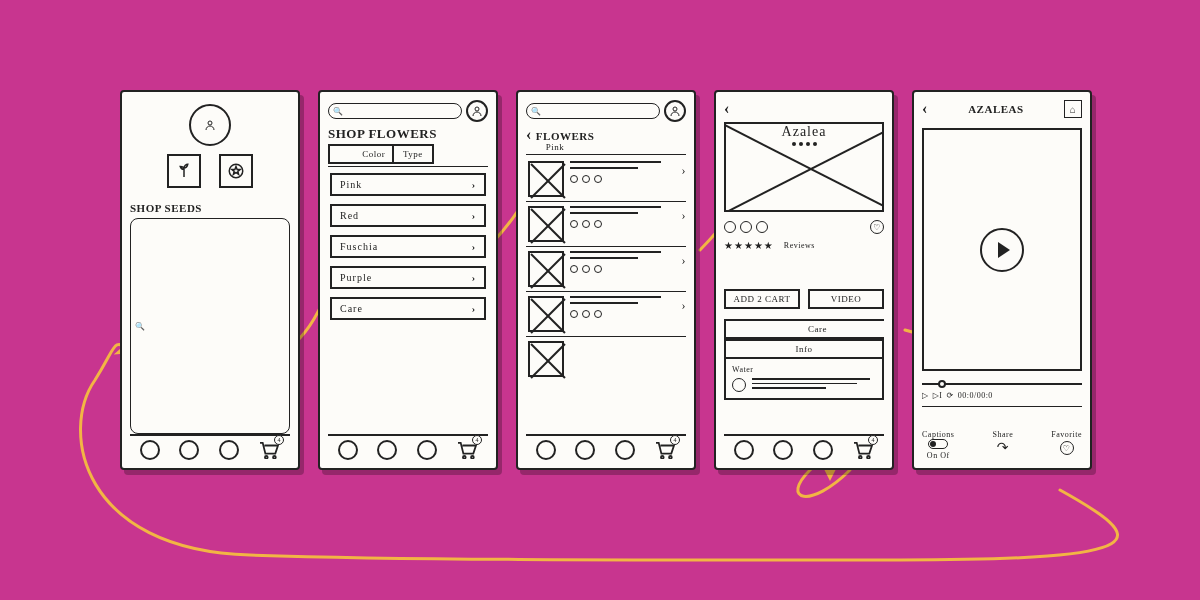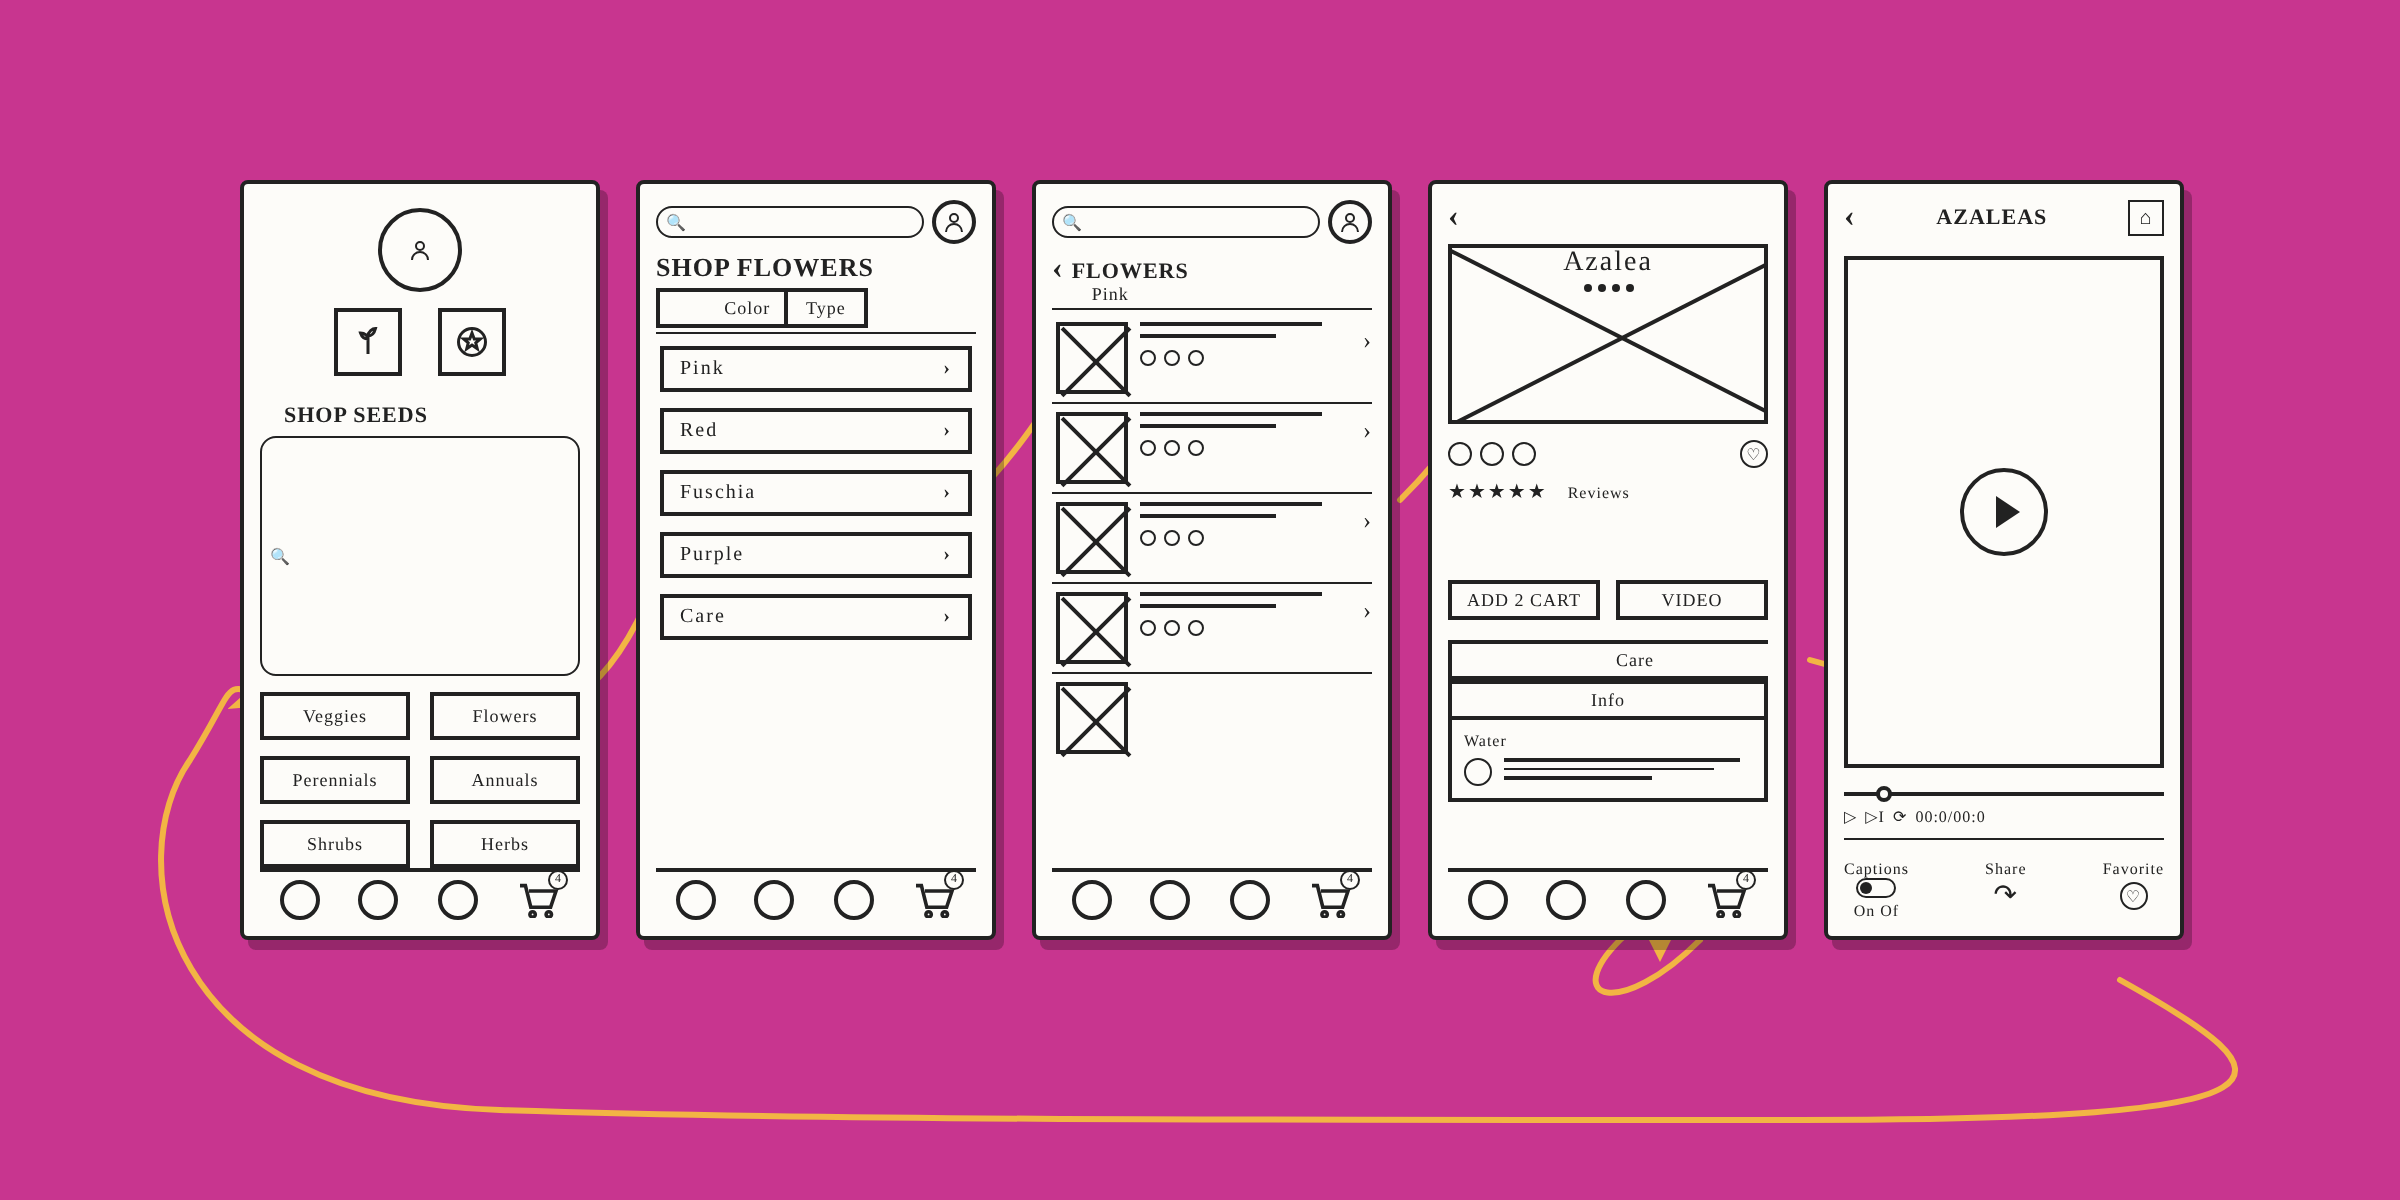--- a/index.html
+++ b/index.html
@@ -123,30 +123,22 @@
             <path d="M12 20V8M12 8c0-3 3-5 5-5-1 4-3 5-5 5zM12 10c0-2-2-4-5-4 1 3 3 4 5 4z"></path>
           </svg>
         </div>
       <div class="tile" style="width:34px;height:34px;">
           <svg width="18" height="18" viewBox="0 0 24 24" stroke="#222" fill="none" stroke-width="2">
             <circle cx="12" cy="12" r="9"></circle>
             <path d="M12 6l1.5 4h4l-3 2.5 1 4-3.5-2.5L8.5 16.5l1-4-3-2.5h4z"></path>
           </svg>
         </div>
     </div>
-    <div class="title" style="margin-top:14px;margin-left:12px;">Shop Seeds</div>
+    <div class="title" style="margin-top:14px;">Shop Seeds</div>
     <div class="search" style="margin-top:4px; height:20px;">🔍</div>
-    <div class="cat-grid">
-      <div class="cat">Veggies</div>
-      <div class="cat hl-pink">Flowers</div>
-      <div class="cat">Perennials</div>
-      <div class="cat">Annuals</div>
-      <div class="cat">Shrubs</div>
-      <div class="cat">Herbs</div>
-    </div>
     <div class="tabbar">
       <div class="tabcircle"></div>
       <div class="tabcircle"></div>
       <div class="tabcircle"></div>
       <div class="cart"><svg viewBox="0 0 24 20">
             <path d="M2 2h3l3 12h11l3-9H7"></path>
             <circle cx="9" cy="18" r="1.5"></circle>
             <circle cx="18" cy="18" r="1.5"></circle>
           </svg><div class="badge">4</div></div>
     </div>
@@ -354,21 +346,21 @@
         <div class="track"></div>
         <div class="thumb"></div>
       </div>
     <div class="vcontrols">
       <span>▷</span>
       <span>▷I</span>
       <span>⟳</span>
       <span>00:0/00:0</span>
     </div>
     <div class="divider" style="margin-top:6px;"></div>
-    <div class="row" style="justify-content:space-between; margin-top:8px; font-size:8px; align-items:flex-start;">
+    <div class="row" style="justify-content:space-between; margin-top:21px; font-size:8px; align-items:flex-start;">
       <div style="text-align:center;">
         <div>Captions</div>
         <div class="toggle"></div>
         <div><span>On</span> <span>Of</span></div>
       </div>
       <div style="text-align:center;">
         <div>Share</div>
         <div style="font-size:14px;">↷</div>
       </div>
       <div style="text-align:center;">

